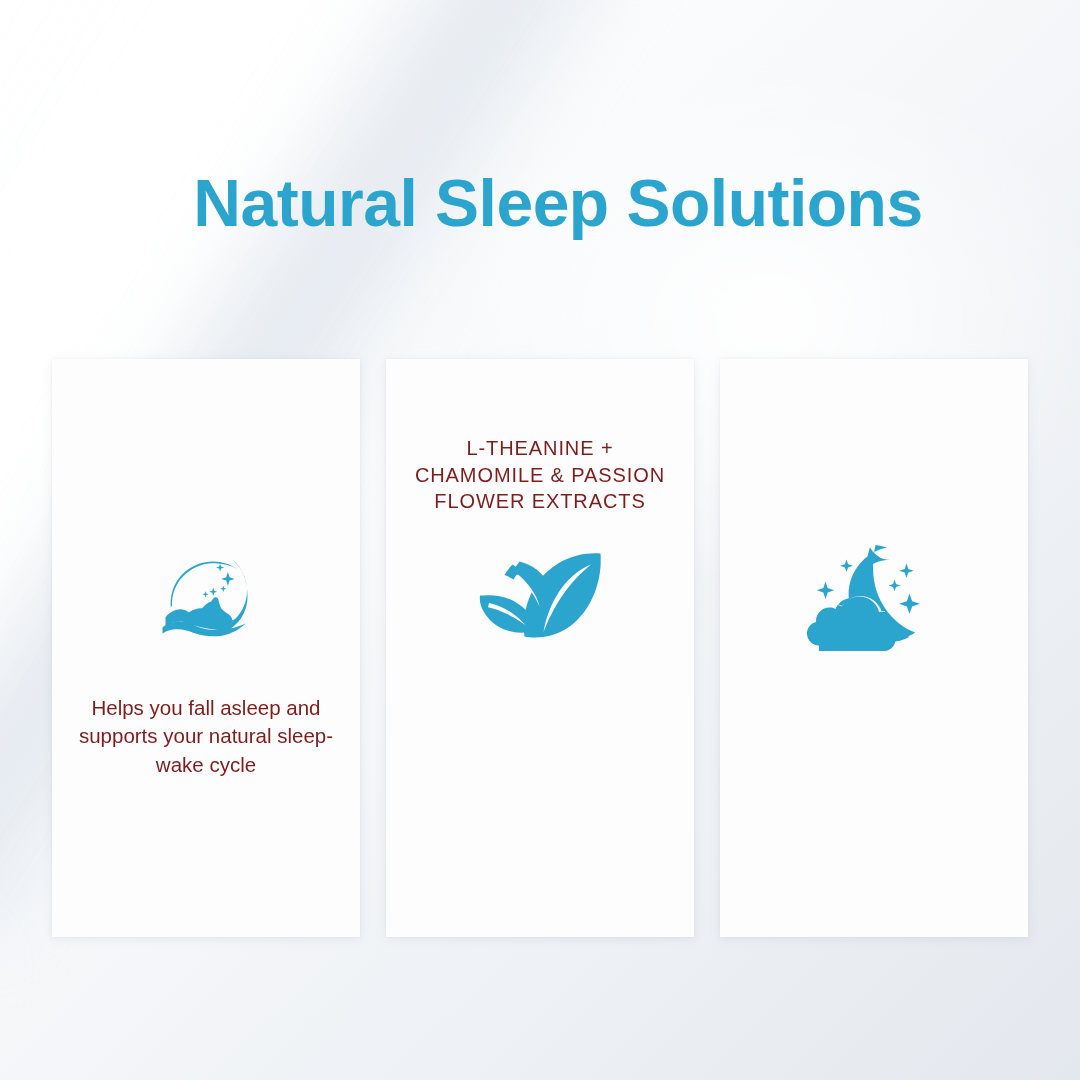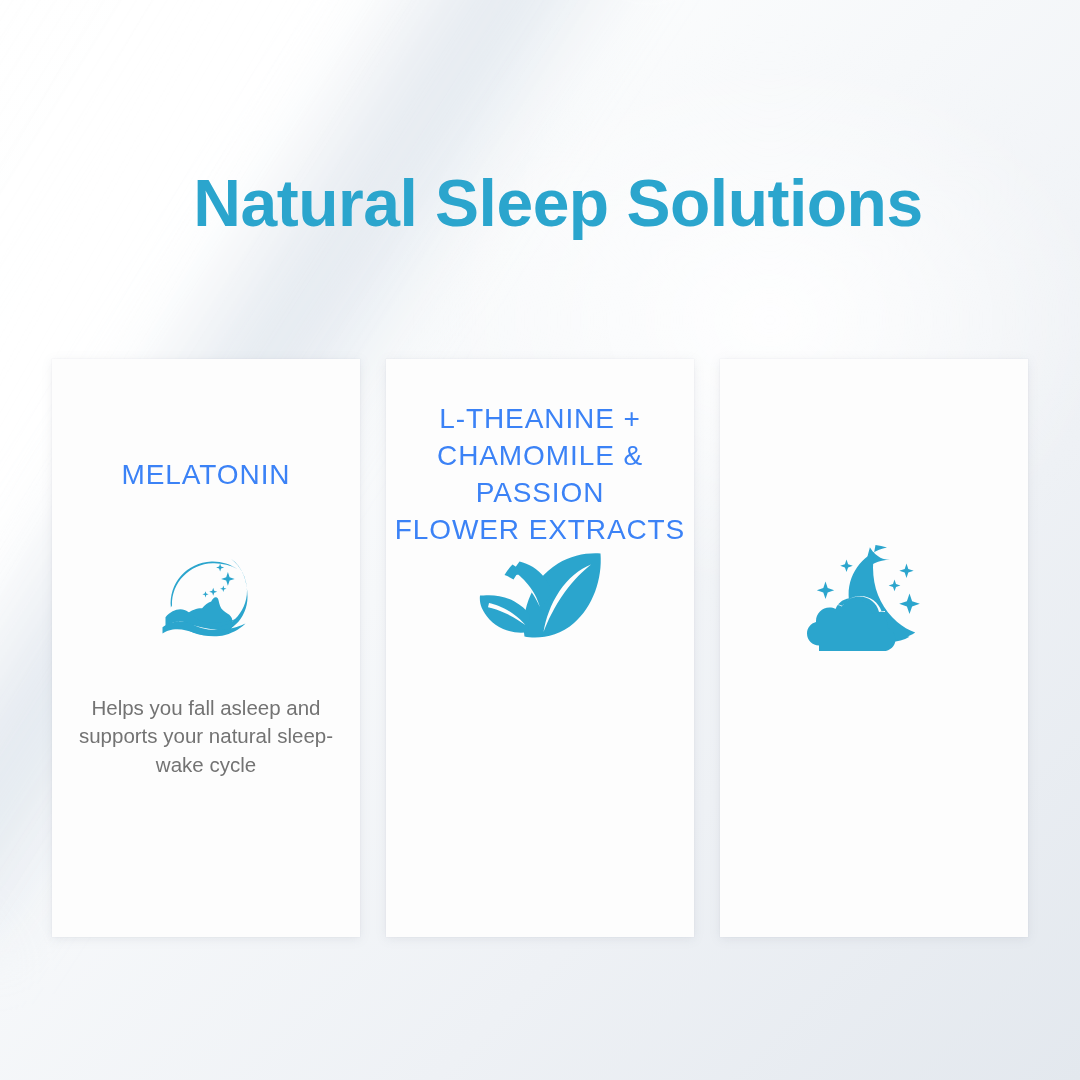--- a/index.html
+++ b/index.html
@@ -97,24 +97,24 @@
   .card-heading {
     position: absolute;
     left: 8px;
     right: 8px;
     top: 62px;
     height: 108px;
     display: flex;
     align-items: center;
     justify-content: center;
     text-align: center;
-    font-size: 28px;
+    font-size: 20px;
     letter-spacing: 0.9px;
     line-height: 1.32;
-    color: #3b82f6;
+    color: #7f1d1d;
     font-weight: 400;
   }
 
   .card-icon {
     position: absolute;
     left: 0;
     right: 0;
     top: 178px;
     height: 120px;
     display: flex;
@@ -124,40 +124,39 @@
   .card-icon svg { display: block; }
 
   .card-body {
     position: absolute;
     left: 14px;
     right: 14px;
     top: 335px;
     text-align: center;
     font-size: 20.5px;
     line-height: 1.38;
-    color: #737373;
+    color: #7f1d1d;
     font-weight: 400;
   }
 </style>
 </head>
 <body>
 
 <div id="page">
 
   <div class="bg-streak streak-a"></div>
   <div class="bg-streak streak-b"></div>
   <div class="bg-streak streak-c"></div>
   <div class="bg-streak streak-d"></div>
 
   <div class="title">Natural Sleep Solutions</div>
 
   <div class="cards">
 
     <div class="card">
-      <div class="card-heading">MELATONIN</div>
       <div class="card-icon">
         <svg width="124" height="124" viewBox="0 0 124 124" aria-hidden="true">
           <g fill="#2ba5cd">
 
             <path d="M103.5 62c0 21.5-17.8 38.6-39.4 38.6-13.9 0-26.2-7.1-33.2-17.9 7.6 8.3 18.5 13.5 30.6 13.5 22.9 0 41.5-18.1 41.5-40.4 0-12.8-6.2-24.3-15.8-31.7C98.2 31.4 103.5 46.1 103.5 62z"></path>
             <path d="M26.9 72.4C24.4 48.4 43 27.2 67.5 26.4c9.6-.3 18.6 2.5 26 7.6-7.4-3.9-15.9-6-24.9-5.7-23.2.8-41.2 19.5-40.6 42.1l-1.1 2z"></path>
 
             <path d="M41.5 80.2c6.4-5.8 12.3-7.1 16.6-6.9 2.6-3.6 6-6.1 9.1-6.9 1.4-2.9 3.3-4.6 5.1-4.1 1.2.3 1.9 1.5 2.3 3.1.9 3.7 1.4 7.2 4.4 9.9 2.8 2.5 6.1 3.7 8 6.4 1.4 2 1.7 4.6 1.3 7.8-.3 2.6-1.1 5-1.8 6.6-8.9-.6-19.2-1.8-29.4-3.9-6.6-1.4-12.5-3-17.4-4.7 0 0-1.5-4.4 1.8-7.3z"></path>
 
             <path d="M21.5 82.2c5.6-6.6 12.8-9.3 19-7.3 5.3 1.7 7.5 6.1 13.4 9.4 6 3.3 12.5 3.6 18.6 3.4 8.6-.3 15.1-2.1 19.4-3.6-3.3 2.6-9.4 6.6-18 8.2-9.8 1.8-17.6-.7-25-3.1-4.8-1.6-11.6-3.8-17.9-2.1-4.3 1.2-7.3 3.7-9.5 5.8l0-10.7z"></path>

